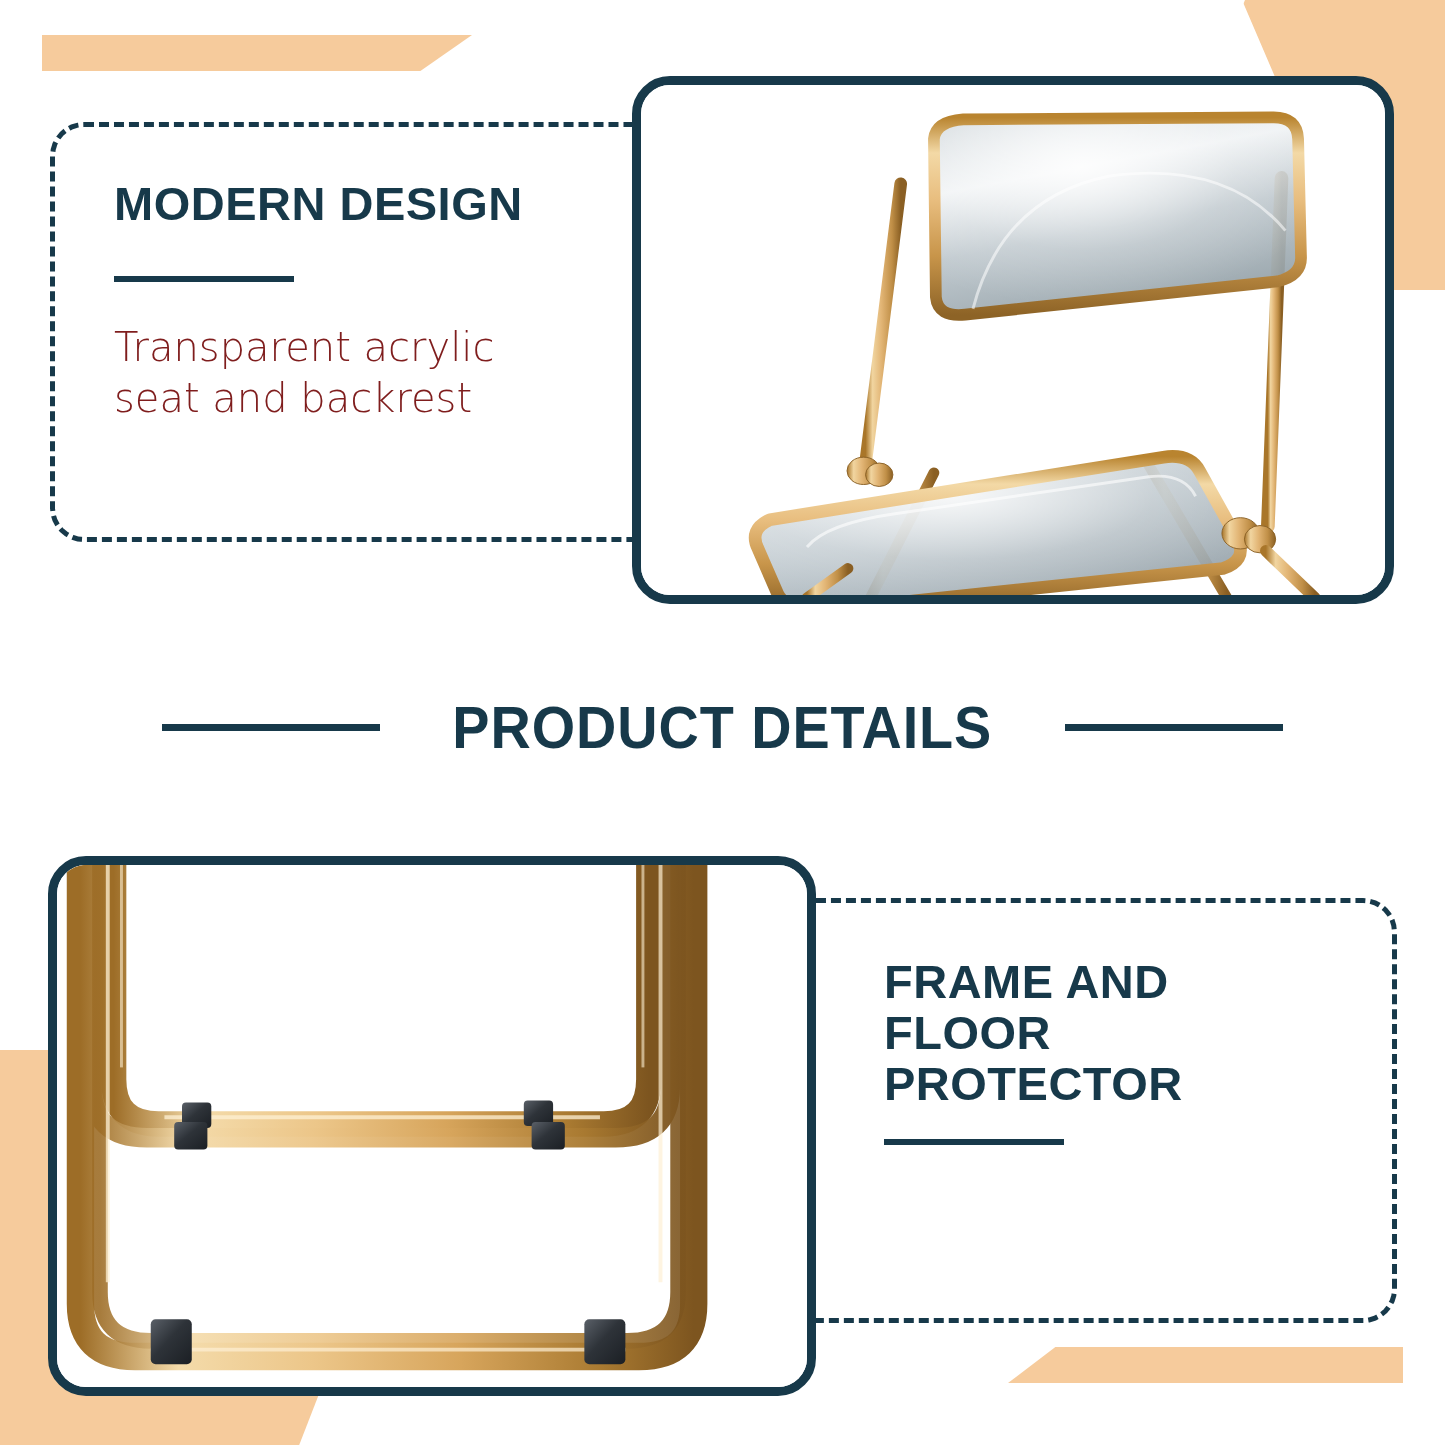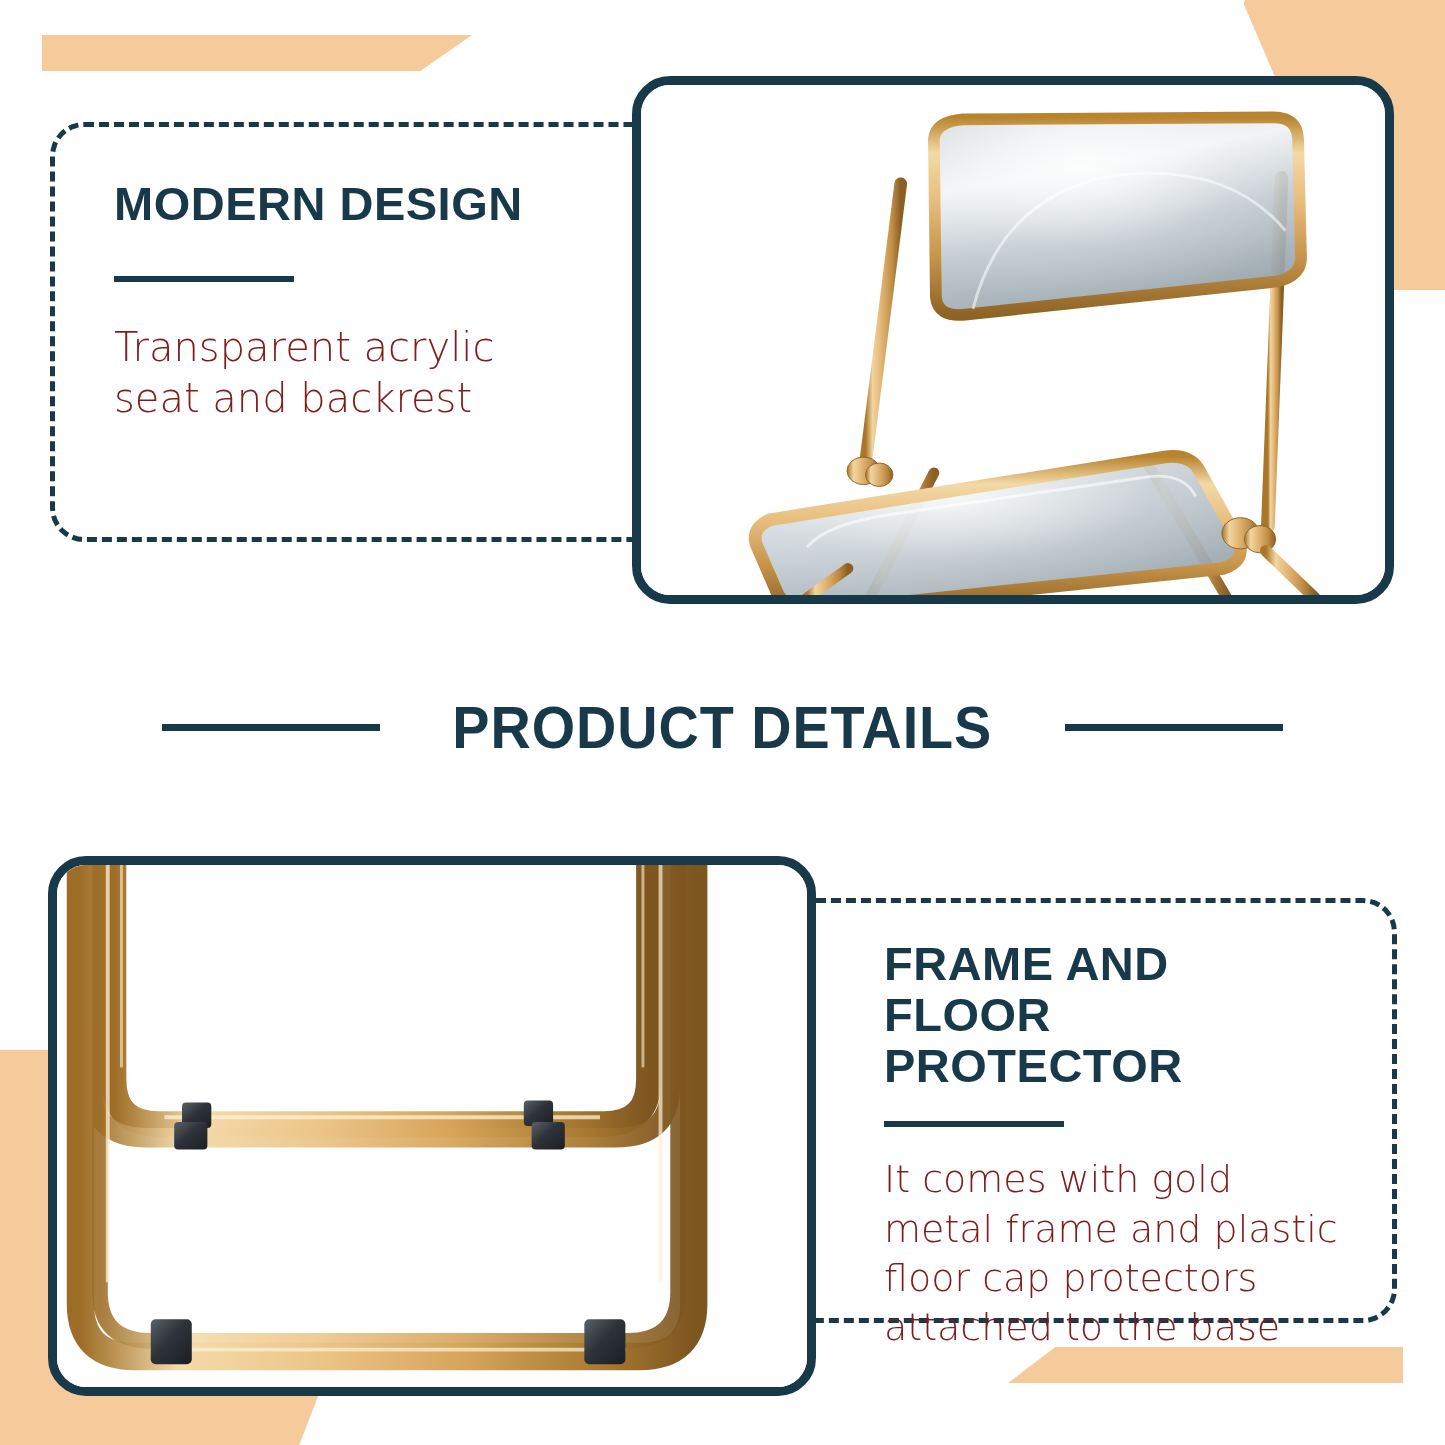--- a/index.html
+++ b/index.html
@@ -151,21 +151,21 @@
   
   .card-inner {
     position: absolute;
     left: 50px;
     top: 52px;
     right: 40px;
     margin-left: 9px;
   }
   #card-frame .card-inner {
     left: 118px;
-    top: 36px;
+    top: 54px;
   }
 
   .card-title {
     color: #17394A;
     font-family: "Liberation Sans", sans-serif;
     font-weight: bold;
     font-size: 47px;
     letter-spacing: 0.5px;
     line-height: 1.08;
     margin: 0;
@@ -383,24 +383,20 @@
         <rect x="540" y="468" width="42" height="46" rx="5" fill="url(#capG)"></rect>
       </g>
     </svg>
   </div>
 
   <div class="dashed-box" id="card-frame">
     <div class="card-inner">
       <h2 class="card-title">FRAME AND
 FLOOR PROTECTOR</h2>
       <div class="card-rule"></div>
-      <p class="card-body">It comes with gold
-metal frame and plastic
-floor cap protectors
-attached to the base</p>
     </div>
   </div>
 
   <div id="banner">
     <div class="banner-rule"></div>
     <div id="banner-title">PRODUCT DETAILS</div>
     <div class="banner-rule"></div>
   </div>
 
 </div>

